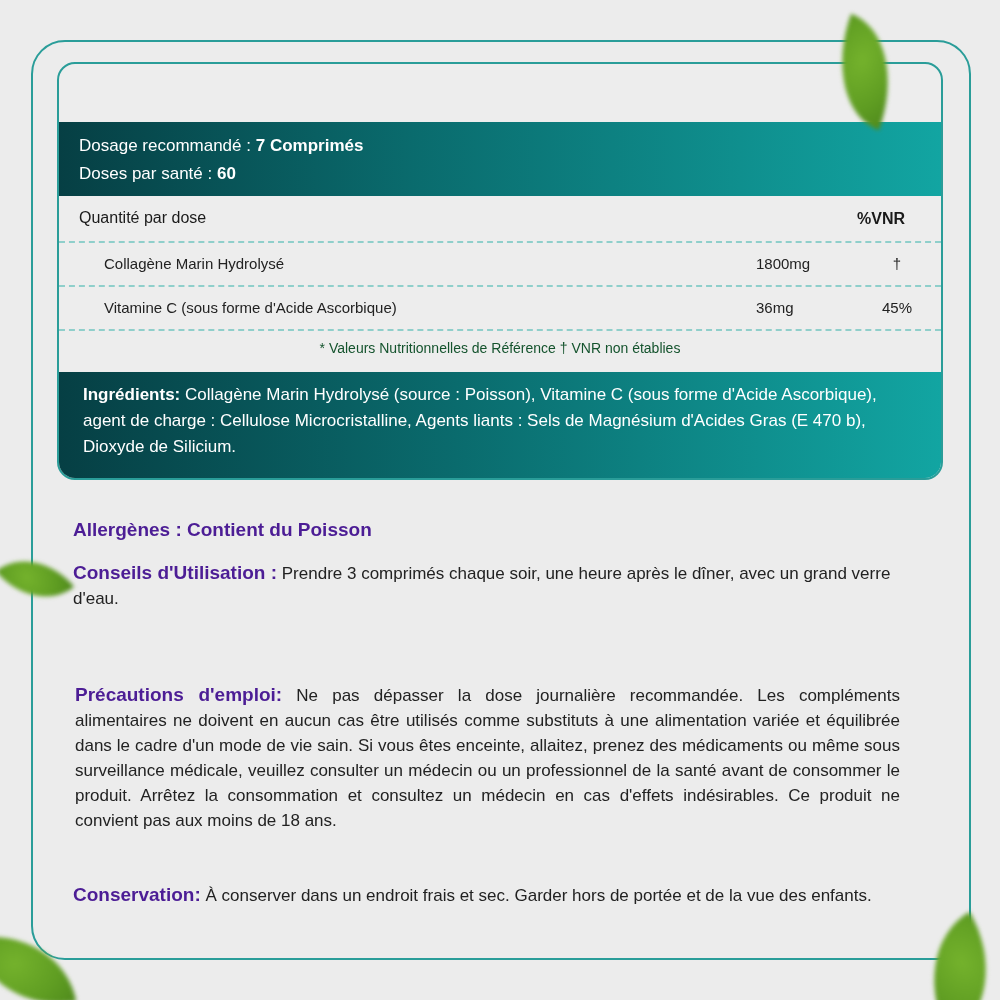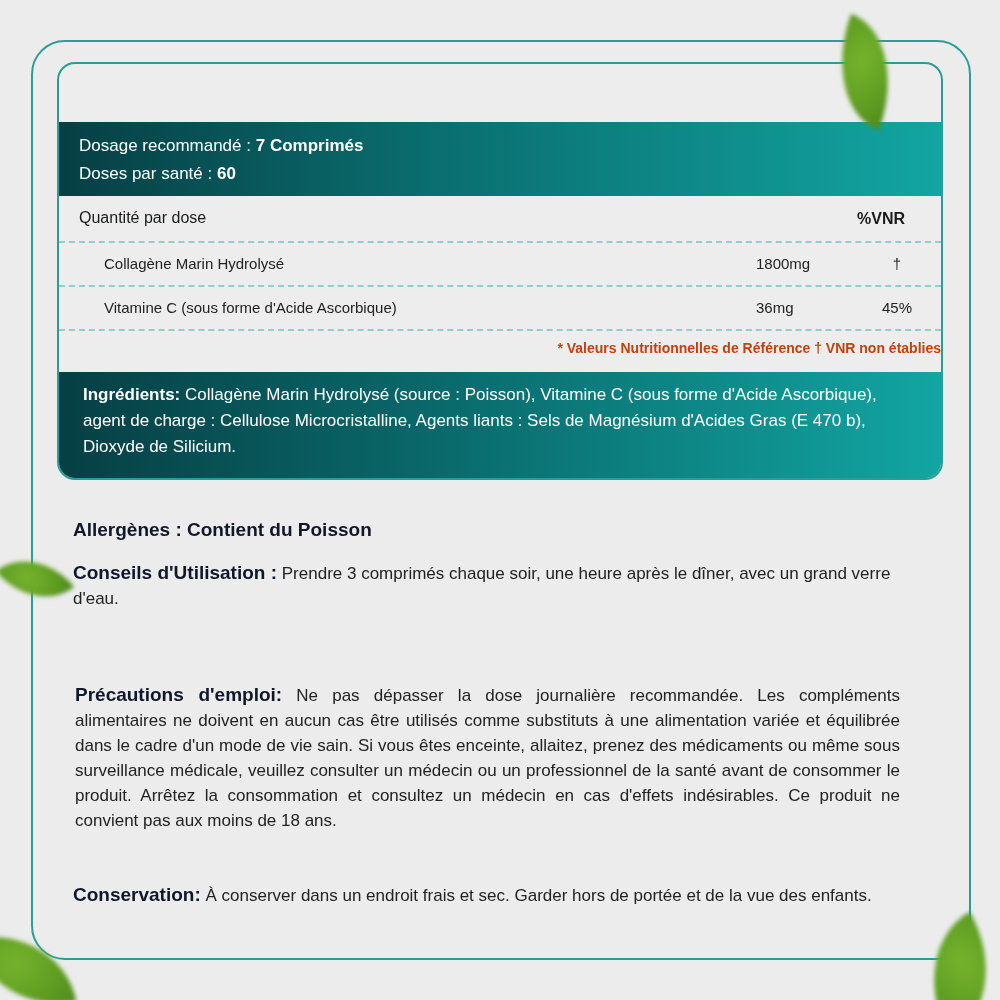--- a/index.html
+++ b/index.html
@@ -65,41 +65,41 @@
   }
   .row {
     position: absolute; left: 13px; width: 100%; height: 44px;
     font-size: 15px; color: #222; margin-left: 8px;
   }
   .row .name { position: absolute; left: 24px; top: 12px; }
   .row .amt { position: absolute; left: 676px; top: 12px; }
   .row .vnr { position: absolute; left: 800px; top: 12px; width: 34px; text-align: center; }
   .footnote {
     position: absolute; left: 0; top: 276px; width: 100%;
-    text-align: right; font-size: 14px; color: #c2410c; font-weight: bold;
+    text-align: center; font-size: 14px; color: #14532d;
   }
   .ingredients {
     position: absolute;
     left: 0; top: 308px;
     width: 100%; height: 108px;
     background: linear-gradient(90deg, #063f44 0%, #0a6b6d 45%, #12a5a2 100%);
     color: #fff;
     padding: 10px 32px 0 24px;
     font-size: 17px;
     line-height: 26px;
   }
   .ingredients b { font-weight: bold; }
   .section {
     position: absolute;
     left: 73px; width: 852px;
     font-size: 17px;
     line-height: 25px;
     color: #222;
   }
-  .section b { font-weight: bold; font-size: 19px; color: #0f172a; }
+  .section b { font-weight: bold; font-size: 19px; color: #4c1d95; }
   .justify { text-align: justify; }
   .leaf {
     position: absolute;
     background: radial-gradient(ellipse at 40% 40%, #74b22c 0%, #5f9d22 60%, #4f8a1c 100%);
     filter: blur(2px);
     border-radius: 0 100% 0 100%;
   }
 </style>
 </head>
 <body>

